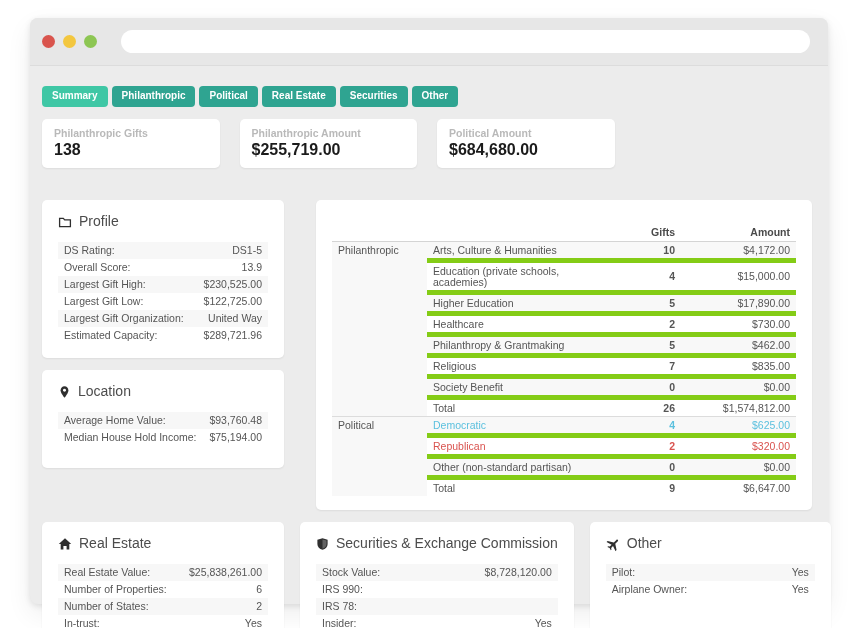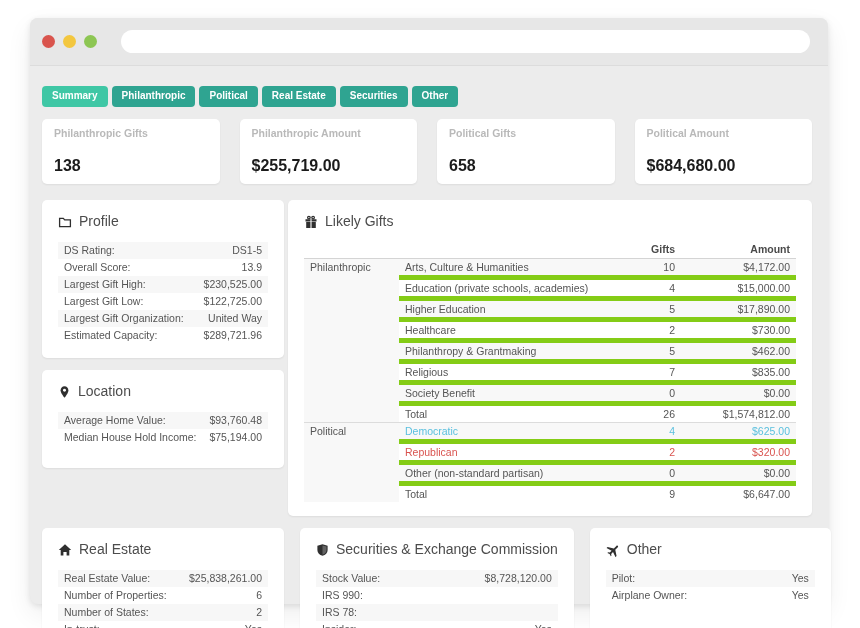--- a/index.html
+++ b/index.html
@@ -21,22 +21,22 @@
     border-radius:12px; outline:none; padding:0 12px; font-size:11px; color:#555;}
   .content{padding:20px 16px 0 12px;}
   .tabs{display:flex; gap:4px;}
   .tab{background:var(--tab-inactive); color:#fff; font-size:10px; font-weight:bold;
     padding:5px 10px 6px; border-radius:4px; cursor:pointer; line-height:10px;}
   .tab.active{background:var(--tab-active);}
   .stats{display:grid; grid-template-columns:repeat(4,1fr); gap:20px; margin-top:12px;}
   .stat-card{background:#fff; border-radius:5px; padding:8px 12px 9px;
     box-shadow:0 1px 2px rgba(0,0,0,0.07);}
   .stat-label{font-size:10.5px; font-weight:bold; color:#b9b9b9; line-height:13px;}
-  .stat-value{font-size:16px; font-weight:bold; color:#1b1b1b; line-height:18px; margin-top:17px;}
-  .main{display:grid; grid-template-columns:242px 1fr; gap:4px; margin-top:16px; align-items:start;}
+  .stat-value{font-size:16px; font-weight:bold; color:#1b1b1b; line-height:18px; margin-top:1px;}
+  .main{display:grid; grid-template-columns:242px 1fr; gap:32px; margin-top:32px; align-items:start;}
   .left-col{display:flex; flex-direction:column; gap:12px;}
   .card{background:#fff; border-radius:5px; padding:13px 16px 14px;
     box-shadow:0 1px 2px rgba(0,0,0,0.07);}
   .card-title{display:flex; align-items:center; gap:7px; font-size:14px; color:#4c4c4c;
     line-height:17px; white-space:nowrap;}
   .card-title svg{flex:0 0 auto; display:block;}
   .kv{margin-top:12px; font-size:10.5px; color:#555;}
   .kv-row{display:flex; justify-content:space-between; padding:3px 6px; line-height:11px; min-height:17px;}
   .kv-row:nth-child(odd){background:#f7f7f7;}
   .kv-value{text-align:right; white-space:nowrap;}
@@ -44,21 +44,21 @@
   .gifts-table{width:100%; border-collapse:collapse; margin-top:10px; font-size:10.5px; color:#555;}
   .gifts-table th{font-weight:bold; color:#4a4a4a; text-align:right; padding:3px 6px;
     border-bottom:1px solid #d4d4d4; line-height:12px;}
   .gifts-table th:first-child, .gifts-table th:nth-child(2){text-align:left;}
   .gifts-table td{padding:2.5px 6px; line-height:11px; border-top:5px solid #84cc16;}
   .gifts-table tbody tr:first-child td{border-top:none;}
   .gifts-table tbody tr:nth-child(odd){background:#f8f8f8;}
   .gifts-table tr.group-start td{border-top:1px solid #dcdcdc;}
   .gifts-table td.cat{width:95px; vertical-align:top; background:transparent;}
   .gifts-table td.num{text-align:right; white-space:nowrap;}
-  .gifts-table td.c-gifts{width:65px;}
+  .gifts-table td.c-gifts{width:65px;font-weight:bold;}
   .gifts-table td.c-amount{width:115px;text-align:right;}
   .text-democratic{color:var(--democratic);}
   .text-republican{color:var(--republican);}
   .bottom{display:grid; grid-template-columns:242px 1fr 241px; gap:16px; margin-top:12px;}
   .bottom .card{min-height:124px;}
 </style>
 </head>
 <body>
 
 <div class="window">
@@ -79,24 +79,20 @@
         <div class="tab">Other</div>
       </div>
     <div class="stats">
         <div class="stat-card">
           <div class="stat-label">Philanthropic Gifts</div>
           <div class="stat-value">138</div>
         </div>
         <div class="stat-card">
           <div class="stat-label">Philanthropic Amount</div>
           <div class="stat-value">$255,719.00</div>
-        </div>
-        <div class="stat-card">
-          <div class="stat-label">Political Gifts</div>
-          <div class="stat-value">658</div>
         </div>
         <div class="stat-card">
           <div class="stat-label">Political Amount</div>
           <div class="stat-value">$684,680.00</div>
         </div>
       </div>
 
     <div class="main">
       <div class="left-col">
         <div class="card">
@@ -153,31 +149,20 @@
               </div>
               <div class="kv-row">
                 <span class="kv-label">Median House Hold Income:</span>
                 <span class="kv-value">$75,194.00</span>
               </div>
             </div>
         </div>
       </div>
 
       <div class="card">
-        <div class="card-title">
-          <span>
-            <svg width="14" height="14" viewBox="0 0 14 14">
-                <path d="M1.5 4.2h11v2.2h-11z M2.2 7h9.6v6H2.2z" fill="#2f2f2f"></path>
-                <path d="M7 4.2v8.8" stroke="#fff" stroke-width="1.1"></path>
-                <circle cx="4.9" cy="2.6" r="1.3" fill="none" stroke="#2f2f2f" stroke-width="1.2"></circle>
-                <circle cx="9.1" cy="2.6" r="1.3" fill="none" stroke="#2f2f2f" stroke-width="1.2"></circle>
-              </svg>
-          </span>
-          <span>Likely Gifts</span>
-        </div>
         <table class="gifts-table">
           <thead>
             <tr>
               <th></th>
               <th></th>
               <th>Gifts</th>
               <th>Amount</th>
             </tr>
           </thead>
           <tbody>

